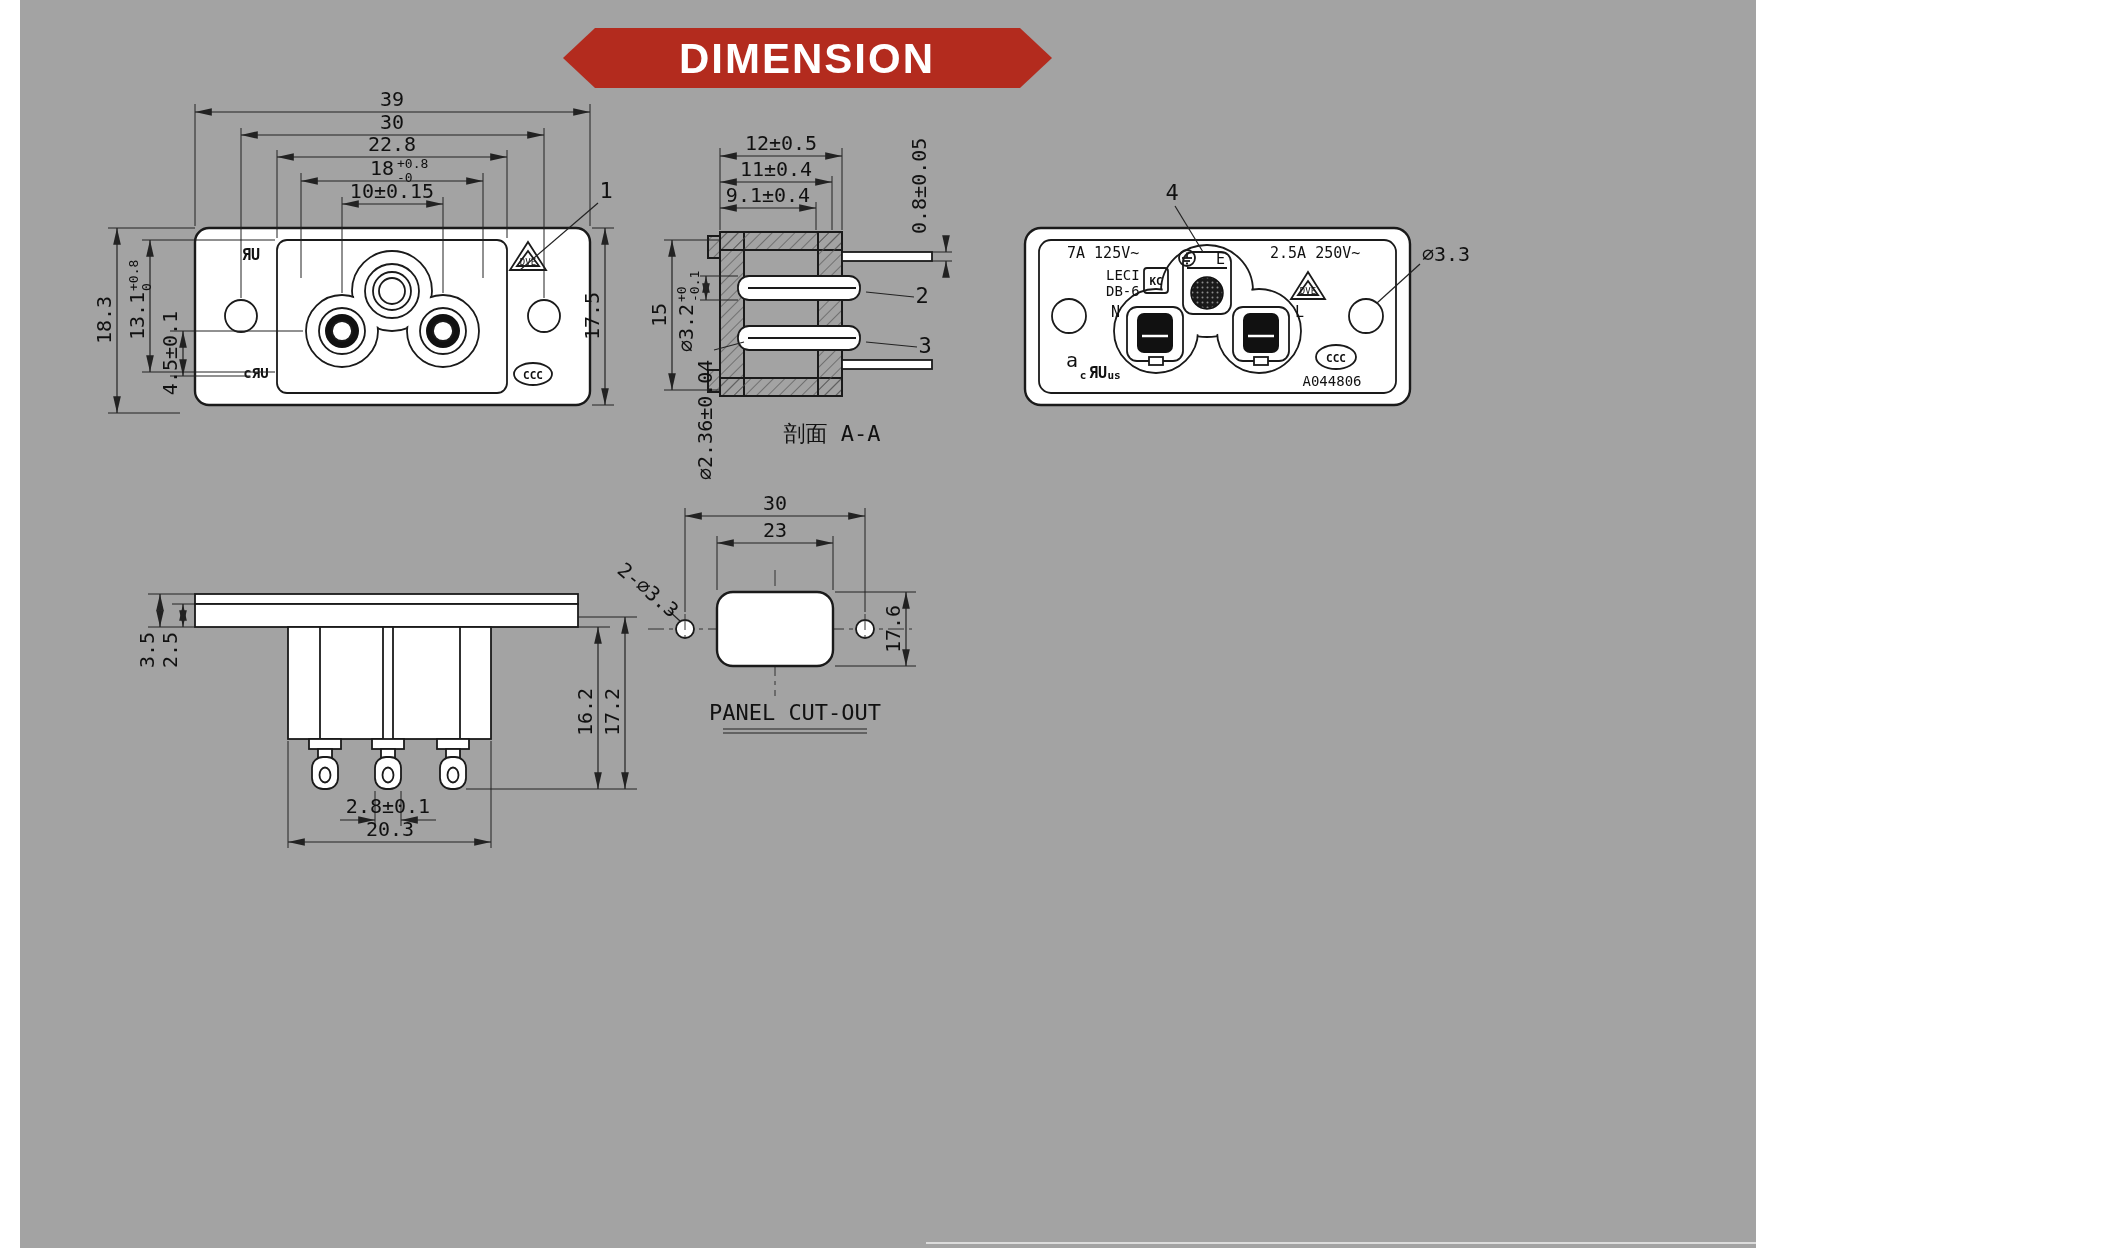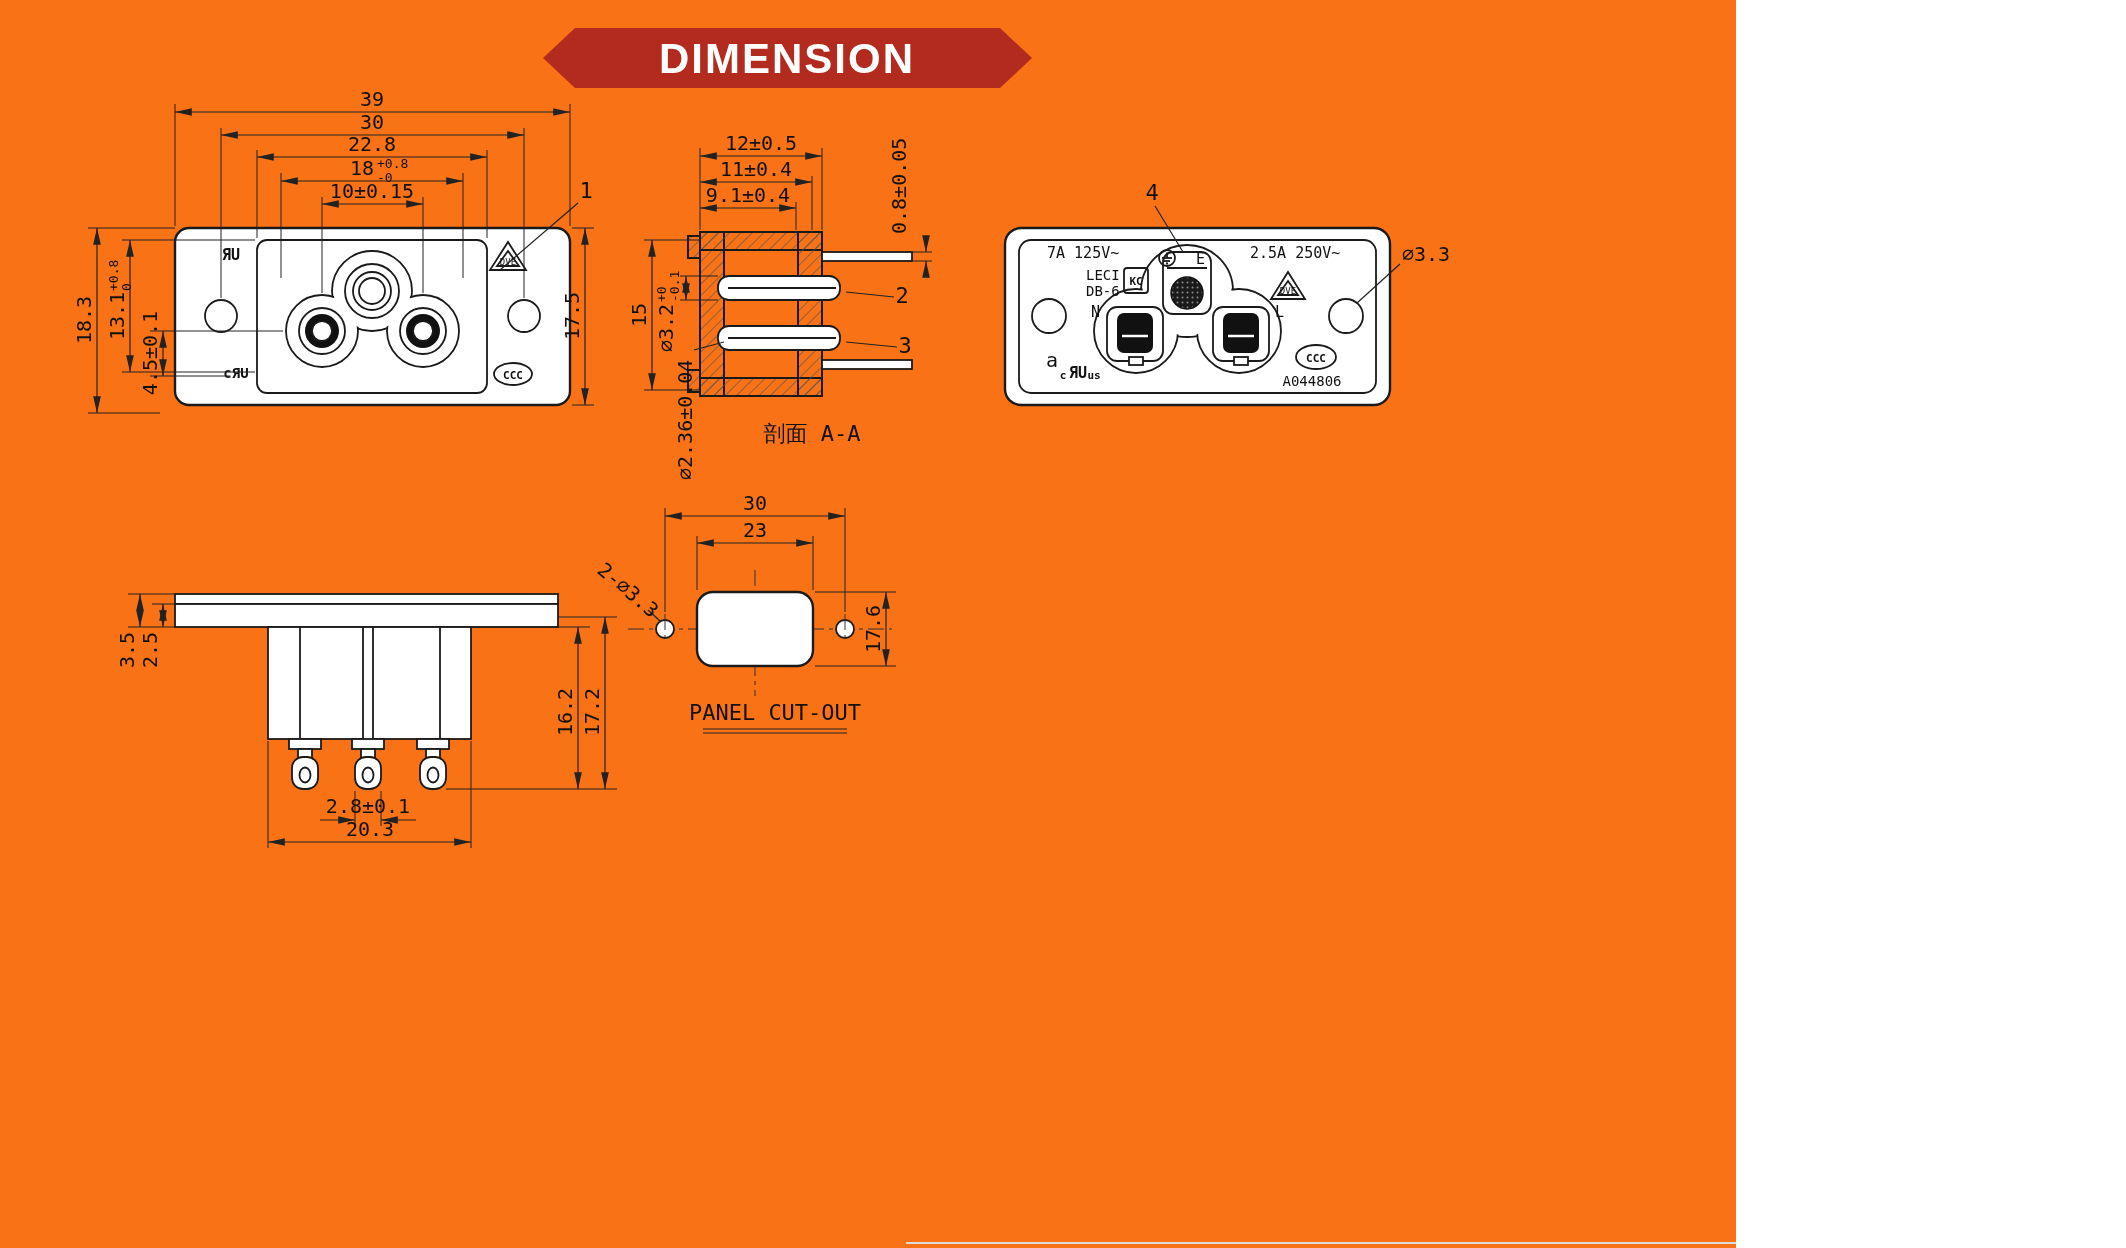--- a/index.html
+++ b/index.html
@@ -1,17 +1,17 @@
 <!DOCTYPE html>
 <html><head>
 <meta charset="utf-8">
 <style>
   html,body{margin:0;padding:0;background:#ffffff;}
-  .page{position:relative;width:1736px;height:1248px;background:#f97316;overflow:hidden;
-        font-family:"DejaVu Sans","Liberation Sans",sans-serif;}
+  .page{position:relative;width:1736px;height:1248px;background:#a3a3a3;overflow:hidden;
+        font-family:"DejaVu Sans","Liberation Sans",sans-serif;margin-left:20px;}
   svg{display:block;}
   
   .o  {fill:#fff;stroke:#1a1a1a;stroke-width:2.4;}
   .o2 {fill:#fff;stroke:#1a1a1a;stroke-width:1.8;}
   .ln {fill:none;stroke:#1a1a1a;stroke-width:1.8;}
   .fillw{fill:#fff;stroke:none;}
   .dark{fill:#111;stroke:none;}
   .hatchf{fill:url(#hatch);stroke:#1a1a1a;stroke-width:2;}
   .dim{stroke:#222;stroke-width:1.2;fill:none;}
   .ext{stroke:#222;stroke-width:1;fill:none;}

